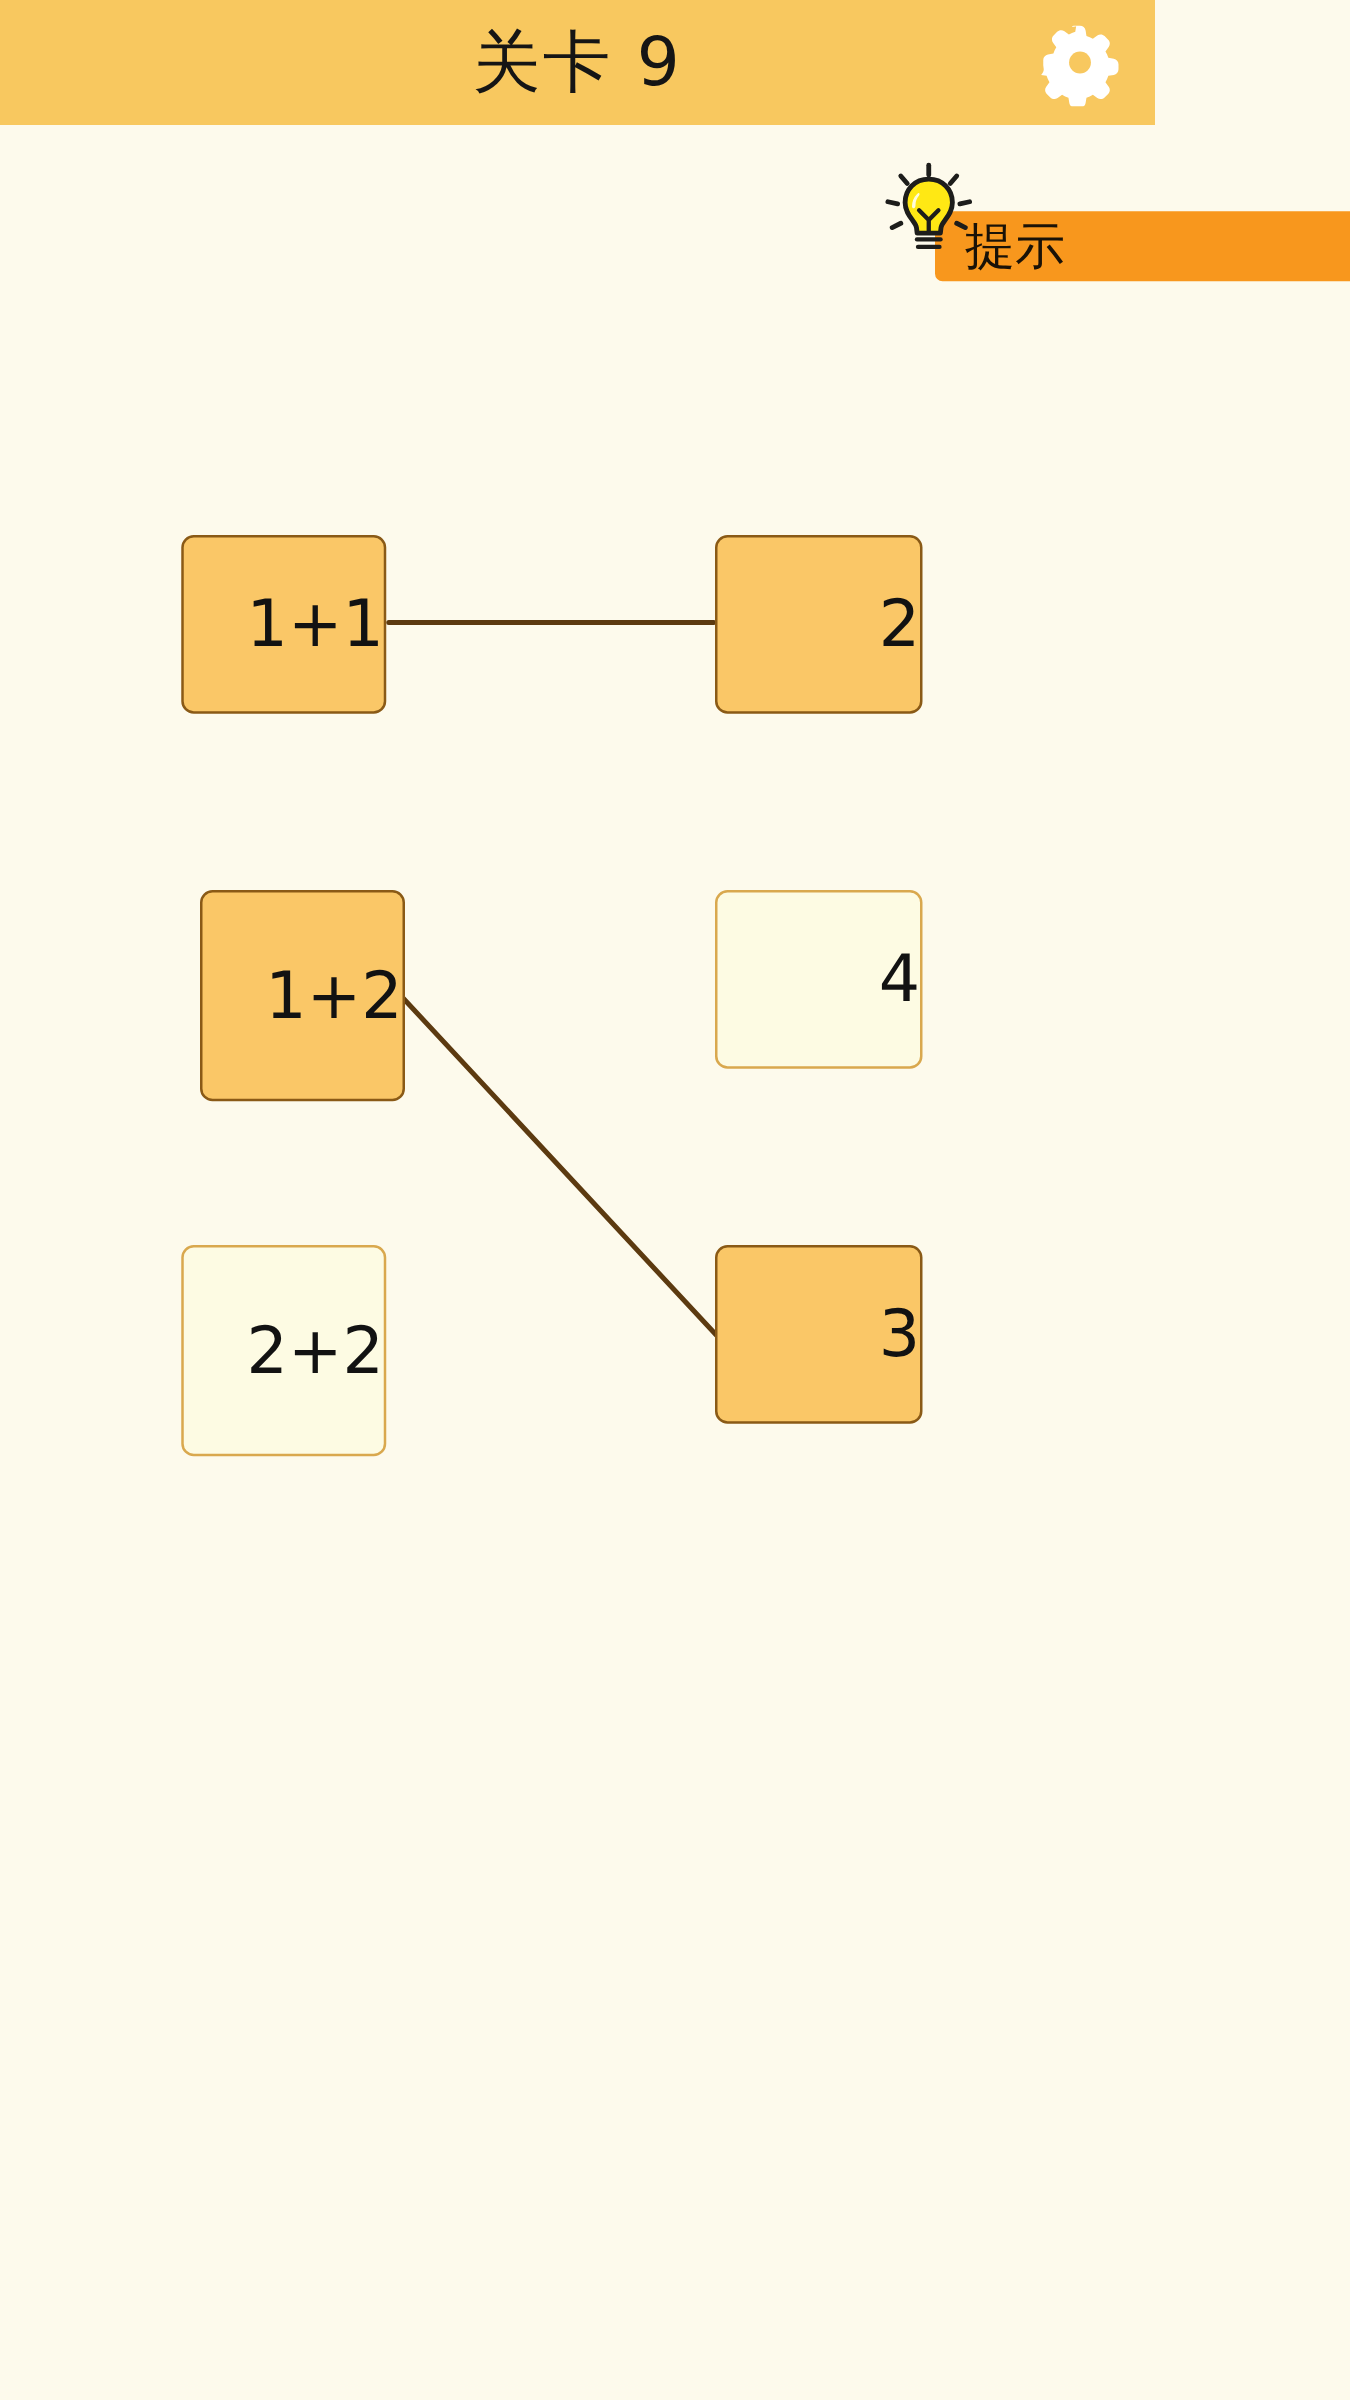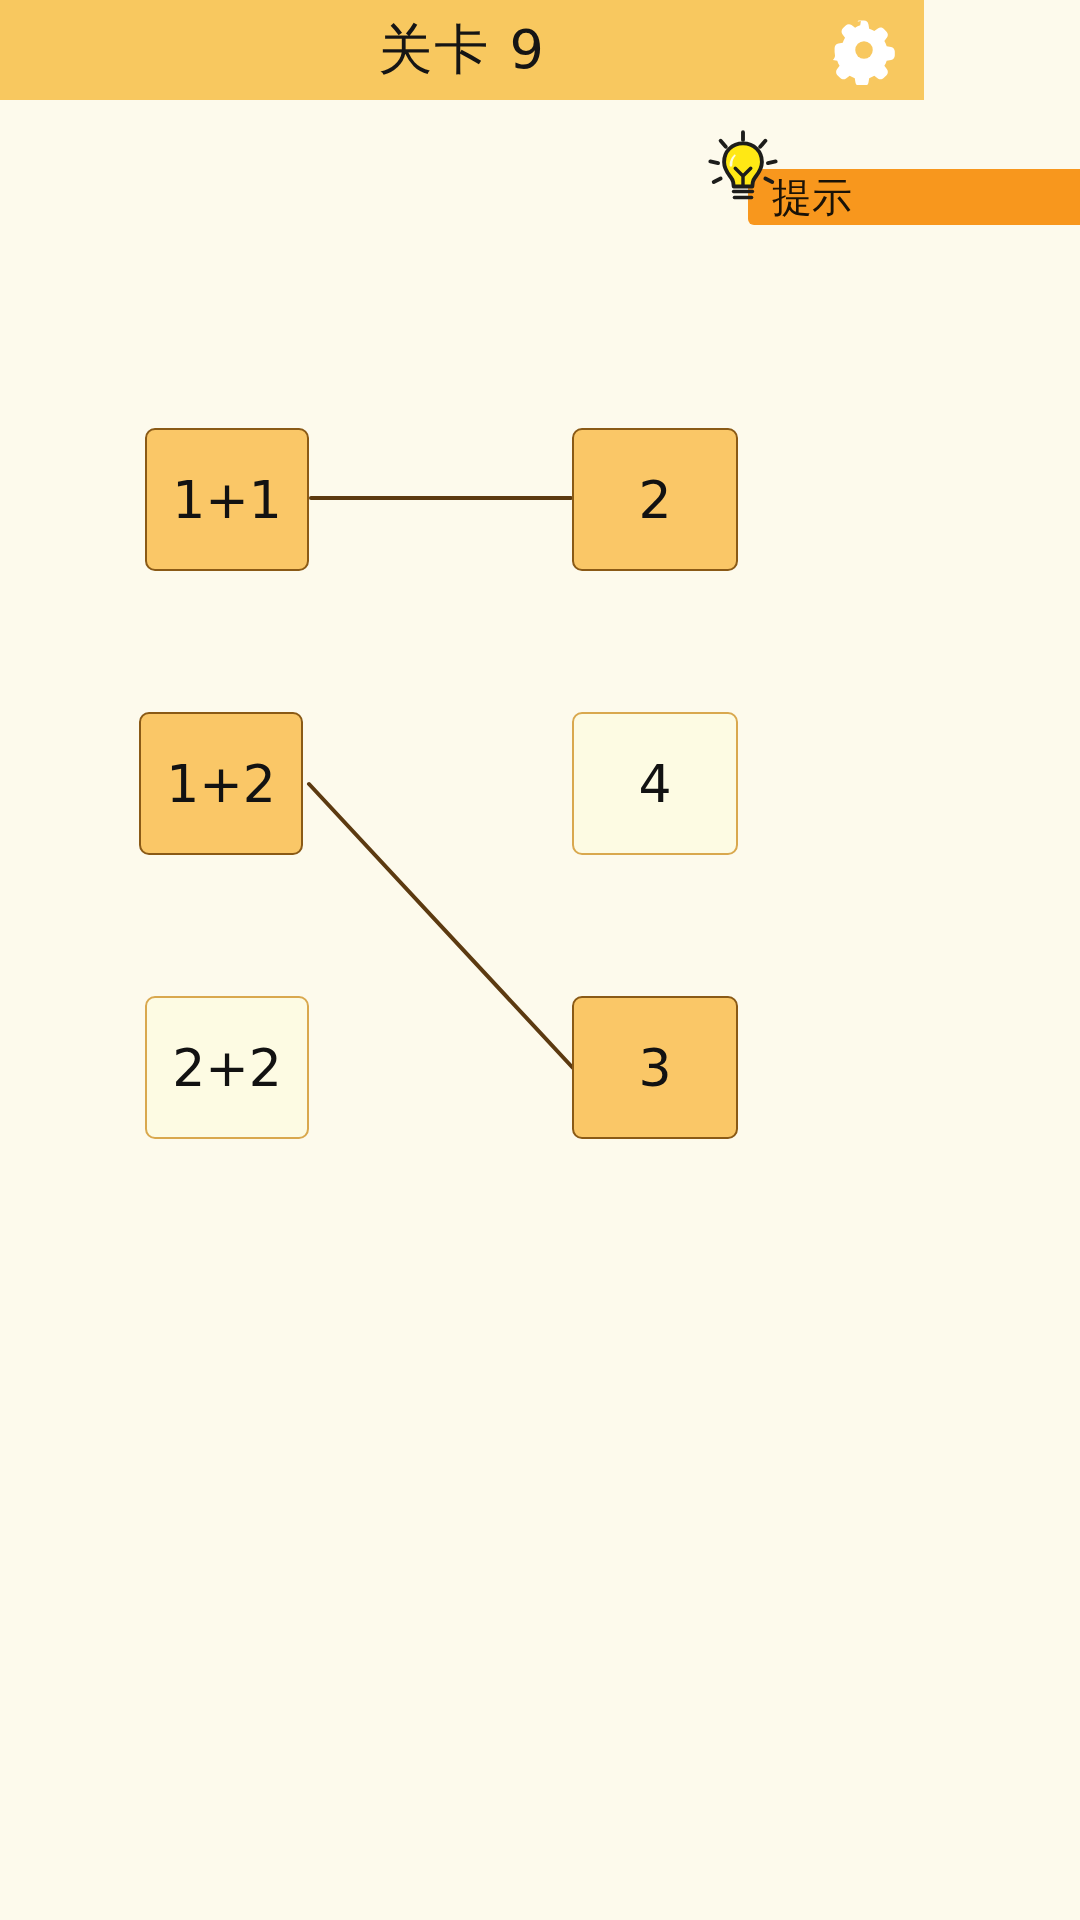--- a/index.html
+++ b/index.html
@@ -94,21 +94,21 @@
     width: 1080px;
     height: 1820px;
     pointer-events: none;
   }
   .card {
     position: absolute;
     box-sizing: border-box;
     border-radius: 10px;
     display: flex;
     align-items: center;
-    justify-content: center;
+    justify-content: flex-end;
     cursor: pointer;
     font-size: 52px;
     line-height: 1;
     color: #121212;
     font-family: "DejaVu Sans", "Liberation Sans", sans-serif;
   }
   .card.selected {
     background: #FAC767;
     border: 2px solid #8a5a16;
   }
@@ -160,25 +160,25 @@
   <svg id="link-layer" viewBox="0 0 1080 1820">
       <line x1="311" y1="398" x2="571" y2="398" stroke="#5C3A10" stroke-width="4" stroke-linecap="round"></line>
       <line x1="309" y1="684" x2="573" y2="968" stroke="#5C3A10" stroke-width="4" stroke-linecap="round"></line>
     </svg>
 <div class="card selected" style="left: 145px; top: 328px; width: 164px; height: 143px;">
       <span>1+1</span>
     </div>
     <div class="card selected" style="left: 572px; top: 328px; width: 166px; height: 143px;">
       <span>2</span>
     </div>
-    <div class="card selected" style="left: 139px; top: 612px; width: 164px; height: 143px;">
+    <div class="card selected" style="left: 160px; top: 612px; width: 164px; height: 169px;">
       <span>1+2</span>
     </div>
     <div class="card unselected" style="left: 572px; top: 612px; width: 166px; height: 143px;">
       <span>4</span>
     </div>
-    <div class="card unselected" style="left: 145px; top: 896px; width: 164px; height: 143px;">
+    <div class="card unselected" style="left: 145px; top: 896px; width: 164px; height: 169px;">
       <span>2+2</span>
     </div>
     <div class="card selected" style="left: 572px; top: 896px; width: 166px; height: 143px;">
       <span>3</span>
     </div>
   </div>
 
 </body></html>

